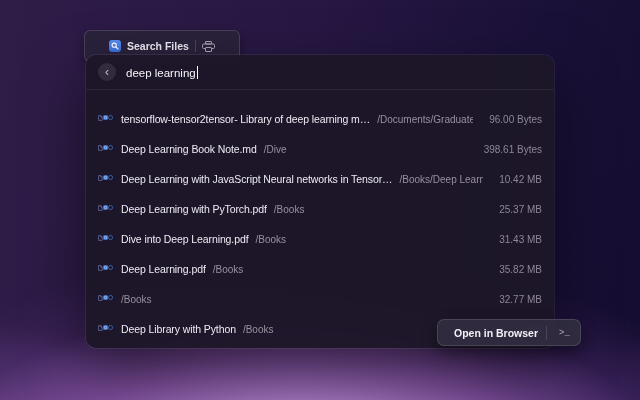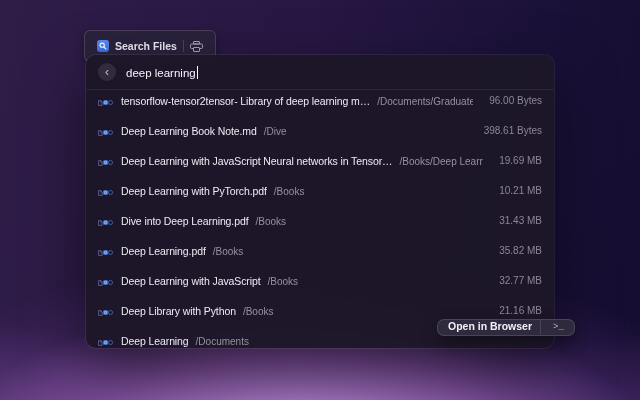--- a/index.html
+++ b/index.html
@@ -8,21 +8,21 @@
     font-family:"Liberation Sans","DejaVu Sans",sans-serif;
     background:
       radial-gradient(90% 62% at 47% 114%, #bc95d3 0%, #a77bc4 20%, rgba(142,88,172,0.78) 40%, rgba(86,48,120,0.30) 62%, rgba(40,22,70,0) 80%),
       radial-gradient(70% 52% at -6% 112%, rgba(165,105,195,0.55) 0%, rgba(165,105,195,0) 60%),
       radial-gradient(80% 58% at 108% 118%, rgba(112,72,152,0.50) 0%, rgba(112,72,152,0) 60%),
       linear-gradient(100deg, #2f1d48 0%, #271743 45%, #1a1138 78%, #150d30 100%);
   }
   
   .badge{
     position:absolute;left:84px;top:30px;height:32px;
-    display:flex;align-items:center;gap:6px;padding:0 12px;
+    display:flex;align-items:center;gap:6px;padding:0 24px;
     background:rgba(42,35,60,0.92);
     border:1px solid rgba(255,255,255,0.14);
     border-radius:6px;box-shadow:0 4px 10px rgba(0,0,0,0.35);
     box-sizing:border-box;
   }
   .badge .app-ic{
     width:12px;height:12px;border-radius:3px;flex:0 0 auto;
     background:linear-gradient(180deg,#5b8ef3,#3a6fe0);
     display:flex;align-items:center;justify-content:center;
   }
@@ -44,33 +44,33 @@
     background:rgba(255,255,255,0.09);color:#c4bfd0;
     display:flex;align-items:center;justify-content:center;
     font-size:12px;line-height:1;padding-bottom:1px;box-sizing:border-box;
   }
   .query{font-size:11.5px;color:#f5f3f9;white-space:nowrap;}
   .caret{display:inline-block;width:1px;height:13px;background:#ffffff;vertical-align:-2px;margin-left:1px;animation:blink 1.1s step-end infinite;}
   @keyframes blink{50%{opacity:0;}}
   
   .rows{padding-top:5px;}
   .row{
-    height:30px;display:flex;align-items:flex-start;gap:8px;padding:0 12px;
+    height:30px;display:flex;align-items:flex-end;gap:8px;padding:0 12px;
   }
   .row .ic{width:15px;height:15px;flex:0 0 auto;display:flex;align-items:center;justify-content:center;}
   .row .ic svg{display:block;}
   .left{display:flex;align-items:baseline;gap:7px;flex:1 1 auto;min-width:0;overflow:hidden;white-space:nowrap;}
   .r-name{font-size:10.5px;font-weight:500;color:#eeebf4;letter-spacing:-0.1px;}
   .r-path{font-size:10px;color:#97909f;flex:0 0 auto;}
   .r-size{font-size:10px;color:#8d8698;flex:0 0 auto;margin-left:8px;}
   .ic-variant{display:none;}
   
   .action{
-    position:absolute;left:437px;top:319px;height:17px;
-    display:flex;align-items:flex-start;gap:8px;padding:0 6px 0 10px;
+    position:absolute;left:437px;top:319px;height:27px;
+    display:flex;align-items:center;gap:8px;padding:0 6px 0 16px;
     background:rgba(48,43,62,0.97);
     border:1px solid rgba(255,255,255,0.13);
     border-radius:7px;box-sizing:border-box;
     box-shadow:0 6px 16px rgba(0,0,0,0.4);
   }
   .action .label{font-size:10.5px;font-weight:600;color:#f2f0f6;white-space:nowrap;}
   .action .sep{width:1px;height:14px;background:rgba(255,255,255,0.13);}
   .action .key{
     font-family:"Liberation Mono","DejaVu Sans Mono",monospace;
     font-size:9px;color:#b7b1c2;padding:2px 4px;border-radius:4px;
@@ -158,42 +158,42 @@
             <rect x="4" y="3.2" width="5" height="6.6" rx="1" fill="none" stroke="#dce9ff" stroke-width="1.1"></rect>
           </svg>
       <svg class="ic-variant ic-circle" width="13" height="13" viewBox="0 0 13 13" style="display: block;">
             <circle cx="6.5" cy="6.5" r="5.2" fill="none" stroke="#4f8cf0" stroke-width="1.5"></circle>
           </svg>
     </span>
     <span class="left">
       <span class="r-name">Deep Learning with JavaScript Neural networks in Tensor…</span>
       <span class="r-path">/Books/Deep Learning wi…</span>
     </span>
-    <span class="r-size">19.69 MB</span>
+    <span class="r-size">10.42 MB</span>
   </div>
 
   <div class="row">
     <span class="ic">
       <svg class="ic-variant ic-file" width="12" height="14" viewBox="0 0 12 14" fill="none" stroke="#93a5f6" stroke-width="1.2" stroke-linejoin="round" style="display: block;">
             <path d="M1.5 1h5.5L10.5 4.5V13h-9z"></path>
             <path d="M7 1v3.5h3.5" stroke-width="1"></path>
           </svg>
       <svg class="ic-variant ic-note" width="13" height="13" viewBox="0 0 13 13">
             <rect x="0.5" y="0.5" width="12" height="12" rx="3" fill="#3f7ce2"></rect>
             <rect x="4" y="3.2" width="5" height="6.6" rx="1" fill="none" stroke="#dce9ff" stroke-width="1.1"></rect>
           </svg>
       <svg class="ic-variant ic-circle" width="13" height="13" viewBox="0 0 13 13">
             <circle cx="6.5" cy="6.5" r="5.2" fill="none" stroke="#4f8cf0" stroke-width="1.5"></circle>
           </svg>
     </span>
     <span class="left">
       <span class="r-name">Deep Learning with PyTorch.pdf</span>
       <span class="r-path">/Books</span>
     </span>
-    <span class="r-size">10.21 MB</span>
+    <span class="r-size">25.37 MB</span>
   </div>
 
   <div class="row">
     <span class="ic">
       <svg class="ic-variant ic-file" width="12" height="14" viewBox="0 0 12 14" fill="none" stroke="#93a5f6" stroke-width="1.2" stroke-linejoin="round" style="display: block;">
             <path d="M1.5 1h5.5L10.5 4.5V13h-9z"></path>
             <path d="M7 1v3.5h3.5" stroke-width="1"></path>
           </svg>
       <svg class="ic-variant ic-note" width="13" height="13" viewBox="0 0 13 13">
             <rect x="0.5" y="0.5" width="12" height="12" rx="3" fill="#3f7ce2"></rect>
@@ -239,21 +239,20 @@
           </svg>
       <svg class="ic-variant ic-note" width="13" height="13" viewBox="0 0 13 13">
             <rect x="0.5" y="0.5" width="12" height="12" rx="3" fill="#3f7ce2"></rect>
             <rect x="4" y="3.2" width="5" height="6.6" rx="1" fill="none" stroke="#dce9ff" stroke-width="1.1"></rect>
           </svg>
       <svg class="ic-variant ic-circle" width="13" height="13" viewBox="0 0 13 13" style="display: block;">
             <circle cx="6.5" cy="6.5" r="5.2" fill="none" stroke="#4f8cf0" stroke-width="1.5"></circle>
           </svg>
     </span>
     <span class="left">
-      <span class="r-name">Deep Learning with JavaScript</span>
       <span class="r-path">/Books</span>
     </span>
     <span class="r-size">32.77 MB</span>
   </div>
 
   <div class="row">
     <span class="ic">
       <svg class="ic-variant ic-file" width="12" height="14" viewBox="0 0 12 14" fill="none" stroke="#93a5f6" stroke-width="1.2" stroke-linejoin="round">
             <path d="M1.5 1h5.5L10.5 4.5V13h-9z"></path>
             <path d="M7 1v3.5h3.5" stroke-width="1"></path>

